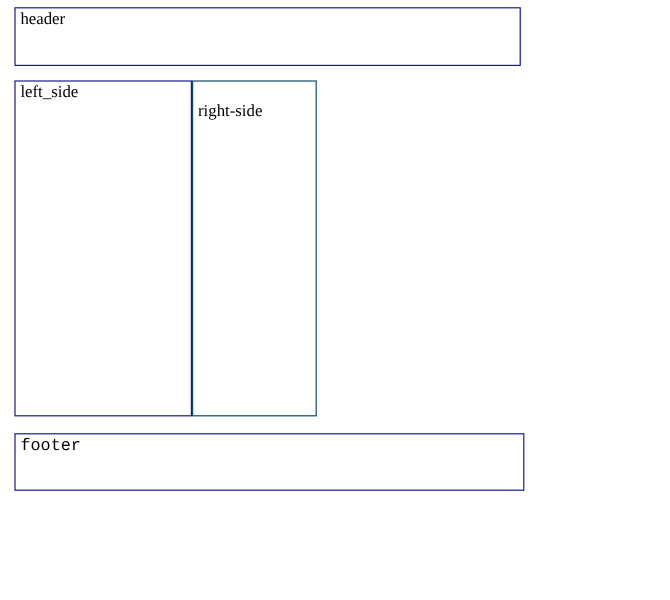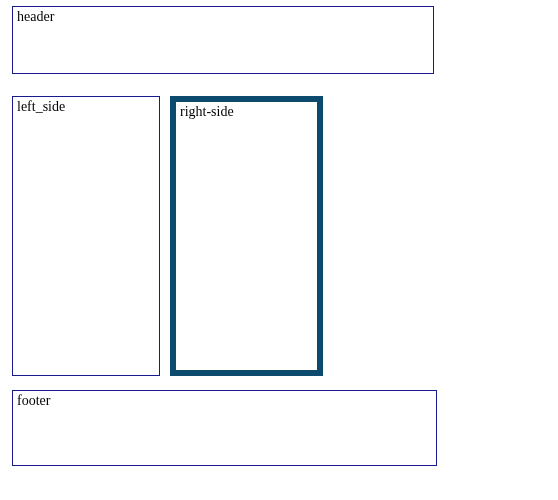--- a/index.html
+++ b/index.html
@@ -10,55 +10,55 @@
     body {
       font-family: "Times New Roman", Times, serif;
       font-size: 14px;
       background: #ffffff;
       padding: 6px;
       width: 558px;
     }
     .header-box {
       border: 1px solid #1a1a8f;
       width: 422px;
-      height: 68px;
+      height: 49px;
       margin-left: 6px;
-      margin-bottom: 22px;
+      margin-bottom: 12px;
       padding: 2px 4px;
     }
     .middle-row {
       display: flex;
-      gap: 10px;
       margin-left: 6px;
       margin-bottom: 14px;
     }
     .left-side-box {
       border: 1px solid #1a1a8f;
       width: 148px;
       height: 280px;
       padding: 2px 4px;
     }
     .content-box {
       border: 1px solid #1a1a8f;
       width: 232px;
       height: 280px;
       padding: 2px 4px;
     }
     .right-side-box {
-      border: 6px solid #0c4a6e;
-      width: 153px;
+      border: 1px solid #0c4a6e;
+      width: 104px;
       height: 280px;
-      padding: 2px 4px;
+      padding: 18px 4px;
     }
     .footer-box {
       border: 1px solid #1a1a8f;
       width: 425px;
-      height: 76px;
+      height: 48px;
       margin-left: 6px;
       padding: 2px 4px;
+      font-family: Liberation Mono, monospace;
     }
   </style>
 </head>
 <body>
 
 <div class="header-box">
   <span>header</span>
 </div>
 
 <div class="middle-row">

